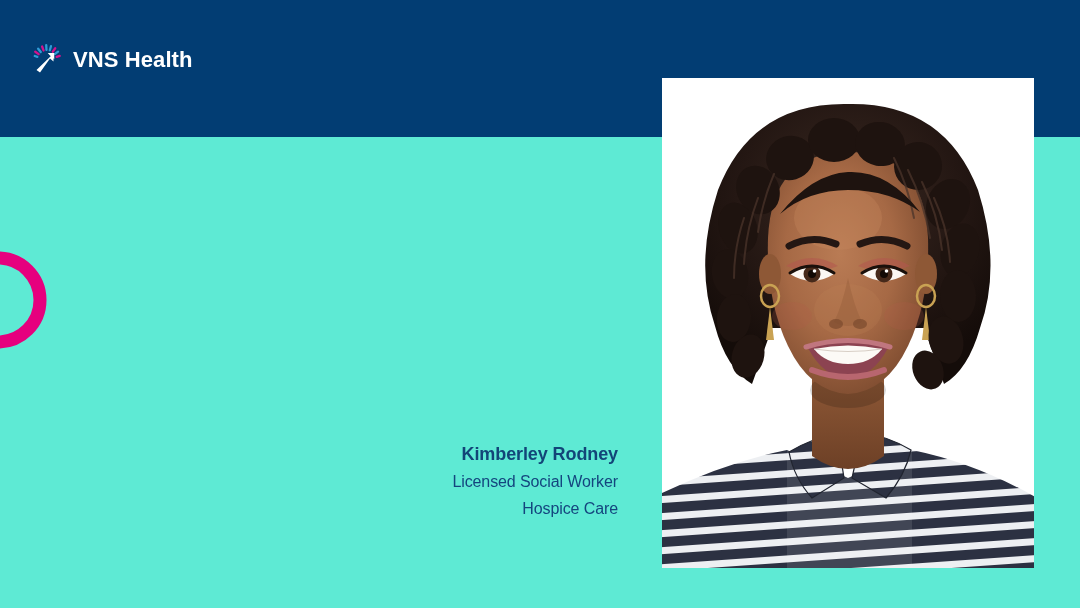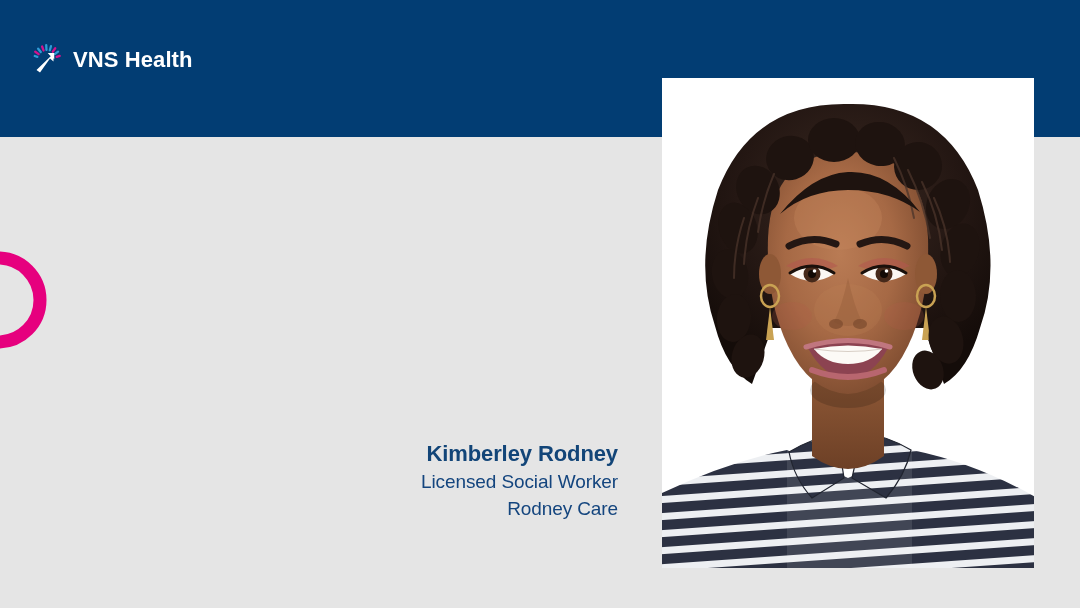--- a/index.html
+++ b/index.html
@@ -6,21 +6,21 @@
   * { margin:0; padding:0; box-sizing:border-box; }
   html, body {
     width:1080px; height:608px;
     background:#ffffff;
     font-family:"Liberation Sans", sans-serif;
     overflow:hidden;
   }
   .slide {
     position:relative;
     width:1080px; height:608px;
-    background:#e5e5e5;
+    background:#5eead4;
     overflow:hidden;
   }
 
   
   .header-band {
     position:absolute;
     left:0; top:0;
     width:1080px; height:137px;
     background:#023D73;
   }
@@ -63,28 +63,28 @@
 
   
   .attribution {
     position:absolute;
     left:150px; top:440px;
     width:468px;
     text-align:right;
   }
   .attrib-name {
     color:#124578;
-    font-size:22px;
+    font-size:18px;
     font-weight:700;
     line-height:28px;
     letter-spacing:-0.1px;
   }
   .attrib-role, .attrib-dept {
     color:#14457E;
-    font-size:19px;
+    font-size:16px;
     font-weight:400;
     line-height:27px;
     letter-spacing:-0.1px;
   }
 
   
   .portrait-frame {
     position:absolute;
     left:662px; top:78px;
     width:372px; height:490px;
@@ -125,21 +125,21 @@
 
   <svg class="ring-decor" viewBox="0 0 100 100" aria-hidden="true">
     <path d="M 50 8 A 42 42 0 0 1 50 92" fill="none" stroke="#E6007E" stroke-width="13"></path>
     <path d="M 50 92 A 42 42 0 0 1 50 8" fill="none" stroke="#14457E" stroke-width="13"></path>
   </svg>
 
 
   <div class="attribution">
     <div class="attrib-name">Kimberley Rodney</div>
     <div class="attrib-role">Licensed Social Worker</div>
-    <div class="attrib-dept">Rodney Care</div>
+    <div class="attrib-dept">Hospice Care</div>
   </div>
 
   <div class="portrait-frame">
     <svg class="portrait-photo" viewBox="0 0 372 490">
       <title>Portrait photograph of Kimberley Rodney, smiling, short natural twist-out hair, wearing a navy and white striped collared jacket and gold drop earrings, on a white studio background</title>
       <defs>
         <radialGradient id="skin" cx="45%" cy="42%" r="62%">
           <stop offset="0%" stop-color="#B97B54"></stop>
           <stop offset="55%" stop-color="#A66945"></stop>
           <stop offset="100%" stop-color="#7E4C30"></stop>

